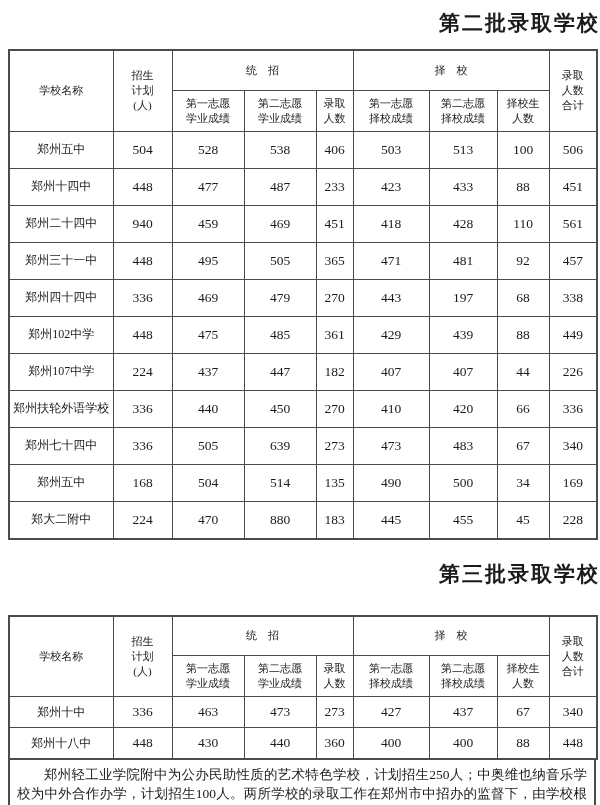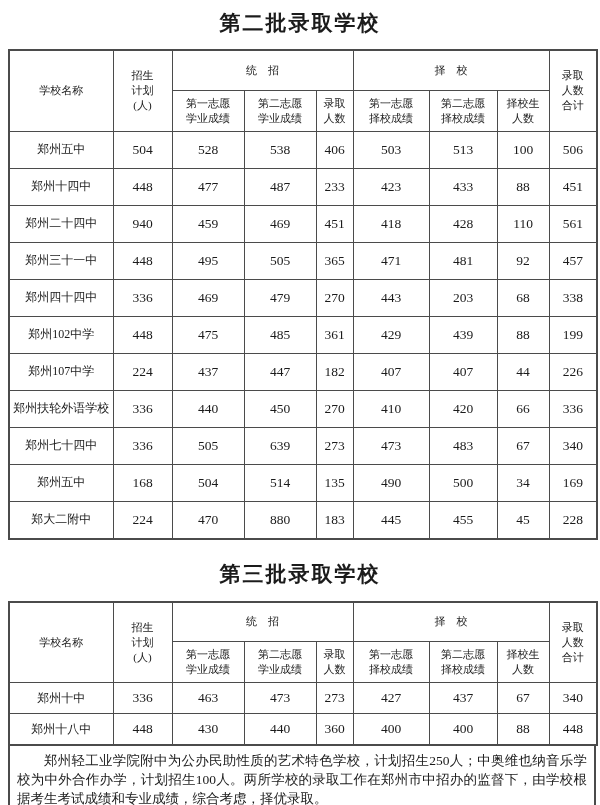--- a/index.html
+++ b/index.html
@@ -6,29 +6,29 @@
     margin: 0;
     padding: 0;
     background: #ffffff;
     width: 600px;
     height: 805px;
     font-family: "Liberation Serif", "DejaVu Serif", serif;
     color: #1b1b1b;
     overflow: hidden;
   }
   .tbl-title {
-    text-align: center;
+    text-align: right;
     font-size: 21px;
     font-weight: bold;
     letter-spacing: 2px;
     margin: 9px 0 12px 0;
   }
   .t2-title {
     margin-top: 20px;
-    margin-bottom: 13px;
+    margin-bottom: 27px;
   }
   table.grid {
     border-collapse: collapse;
     table-layout: fixed;
     margin-left: 8px;
     width: 588px;
     border: 2px solid #4b4b4b;
   }
   .grid th, .grid td {
     border: 1px solid #4b4b4b;
@@ -155,34 +155,34 @@
           <td>92</td>
           <td>457</td>
         </tr>
         <tr>
           <td>郑州四十四中</td>
           <td>336</td>
           <td>469</td>
           <td>479</td>
           <td>270</td>
           <td>443</td>
-          <td>203</td>
+          <td>197</td>
           <td>68</td>
           <td>338</td>
         </tr>
         <tr>
           <td>郑州102中学</td>
           <td>448</td>
           <td>475</td>
           <td>485</td>
           <td>361</td>
           <td>429</td>
           <td>439</td>
           <td>88</td>
-          <td>199</td>
+          <td>449</td>
         </tr>
         <tr>
           <td>郑州107中学</td>
           <td>224</td>
           <td>437</td>
           <td>447</td>
           <td>182</td>
           <td>407</td>
           <td>407</td>
           <td>44</td>

